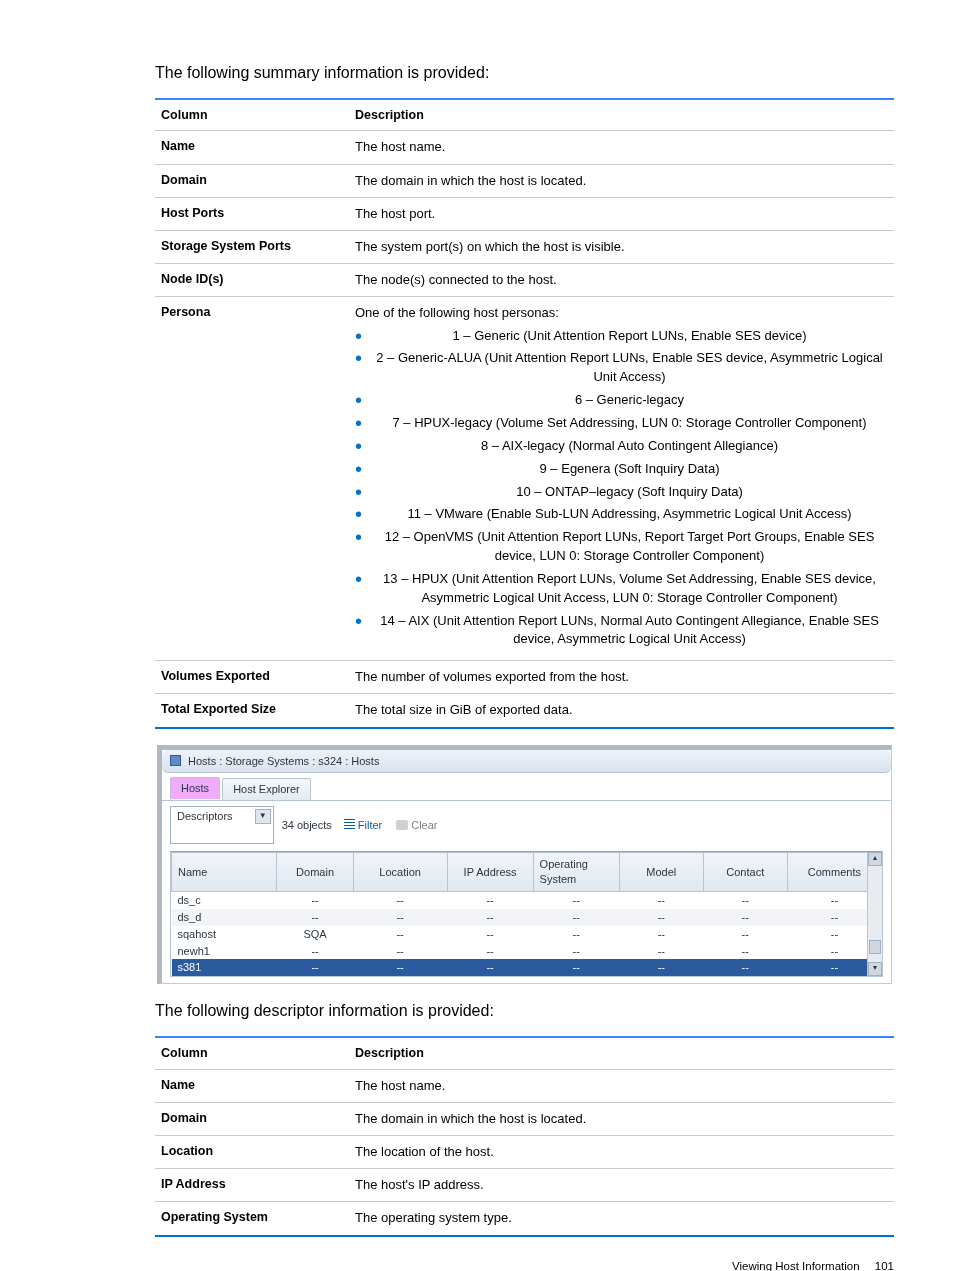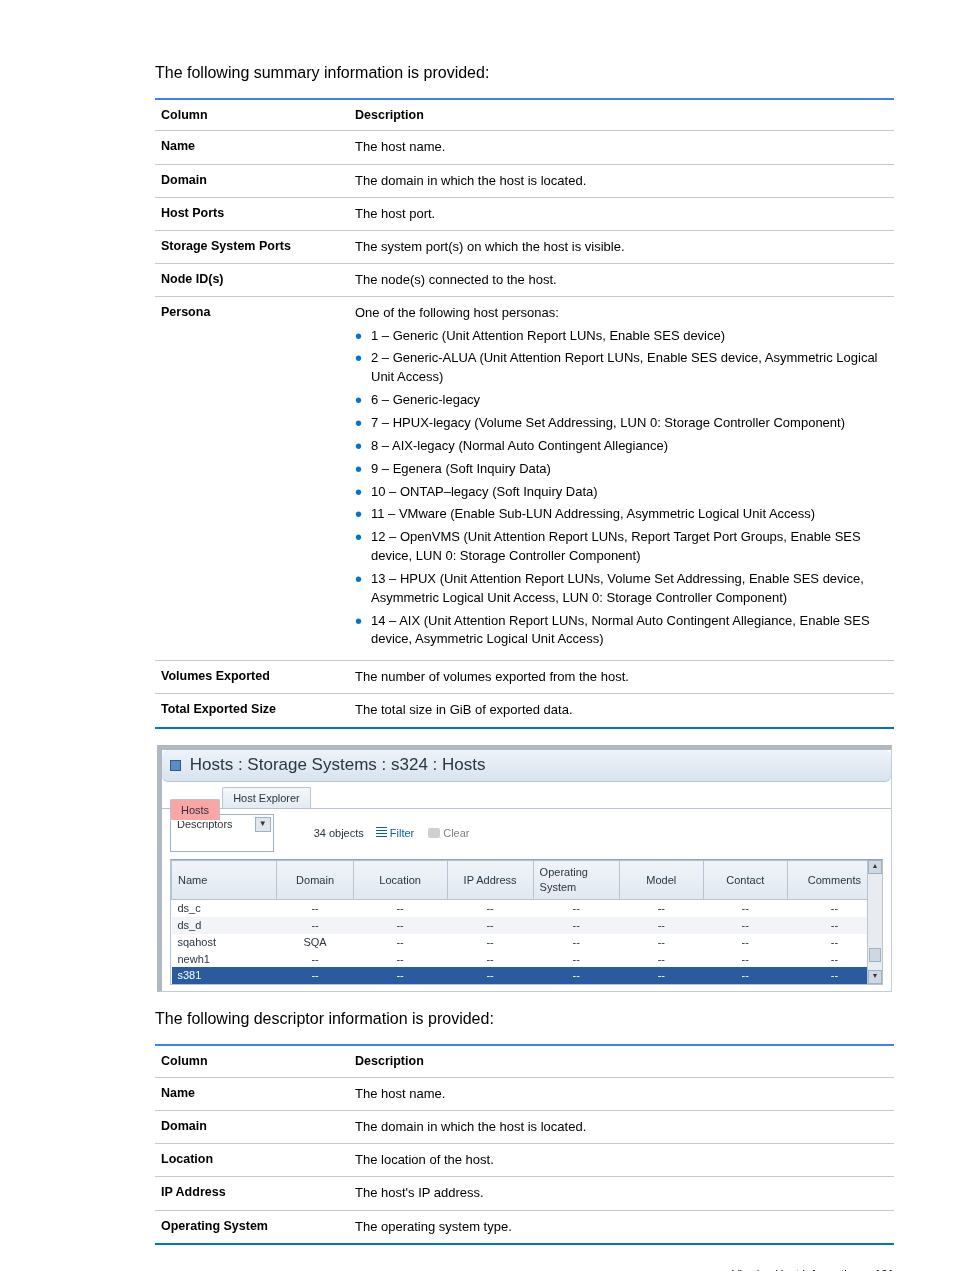--- a/index.html
+++ b/index.html
@@ -49,20 +49,21 @@
   }
   table.data-table td.desc {
     font-weight: 300;
     font-size: 13px;
     line-height: 1.4;
   }
   ul.persona {
     list-style: none;
     margin: 4px 0 0 0;
     padding: 0;
+    text-align: center;
   }
   ul.persona li {
     position: relative;
     padding-left: 16px;
     margin: 4px 0;
     font-weight: 300;
     font-size: 13px;
     line-height: 1.45;
   }
   ul.persona li::before {
@@ -84,21 +85,21 @@
     font-family: Tahoma, Arial, sans-serif;
     font-size: 11px;
     background: #fff;
     position: relative;
   }
   .shot .titlebar {
     background: linear-gradient(#eef3f9, #d9e3ee);
     border-bottom: 1px solid #b6c4d3;
     padding: 4px 8px;
     color: #2a3640;
-    font-size: 17px;
+    font-size: 11px;
     border-radius: 6px;
   }
   .shot .titlebar .sq {
     display: inline-block;
     width: 9px;
     height: 9px;
     background: #5a8cc5;
     border: 1px solid #2a5c94;
     margin-right: 4px;
     vertical-align: -1px;
@@ -112,24 +113,24 @@
     padding: 3px 10px;
     font-size: 11px;
     color: #2a3640;
     border: 1px solid #b6c4d3;
     border-bottom: none;
     background: linear-gradient(#f4f8fb,#e3eaf2);
     border-radius: 2px 2px 0 0;
     margin-right: 2px;
   }
   .shot .tab.active {
-    background: #fca5a5;
+    background: #f0abfc;
     border-bottom: 1px solid #fff;
     position: relative;
-    top: 13px;
+    top: 0;
   }
   .shot .toolbar {
     border-top: 1px solid #b6c4d3;
     padding: 5px 8px;
     display: flex;
     align-items: center;
     font-size: 11px;
     color: #2a3640;
   }
   .shot .combo {
@@ -147,21 +148,20 @@
     width: 14px;
     height: 13px;
     margin-left: 22px;
     text-align: center;
     font-size: 8px;
     line-height: 11px;
     color:#333;
   }
   .shot .toolbar .count {
     margin-right: 12px;
-    margin-left: 32px;
   }
   .shot .toolbar .link-btn {
     color: #0c5fa5;
     margin-right: 14px;
   }
   .shot .toolbar .link-btn.disabled {
     color: #808080;
   }
   .shot .toolbar .ico {
     display: inline-block;

